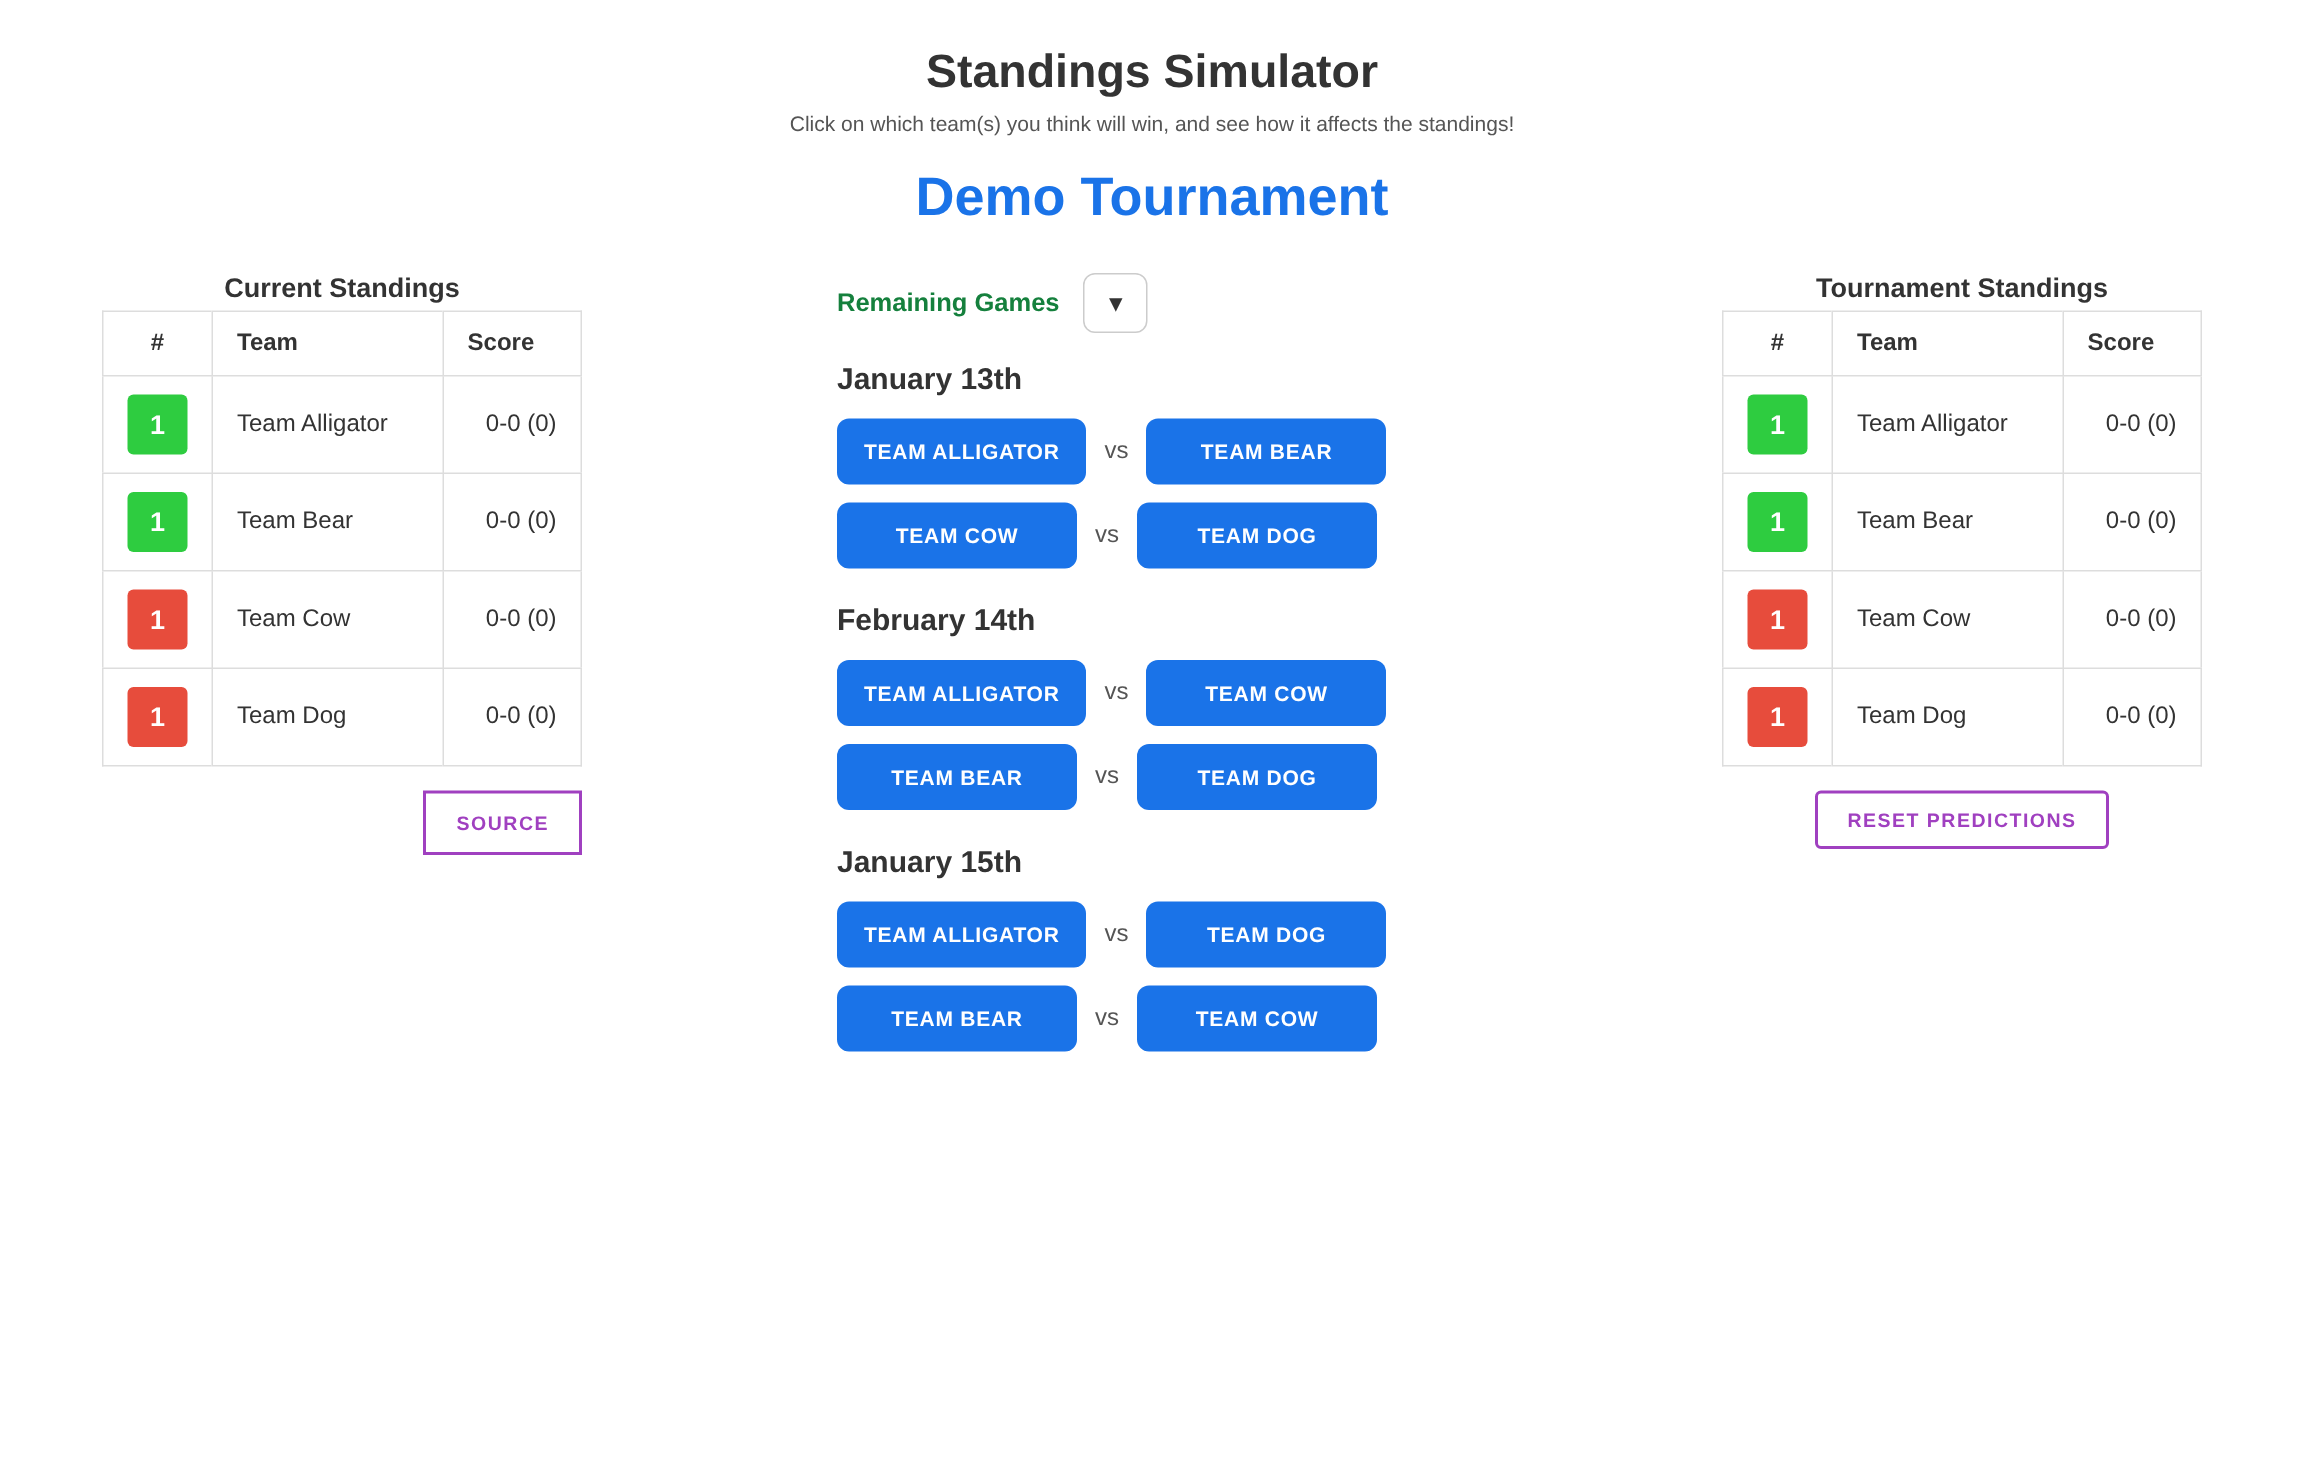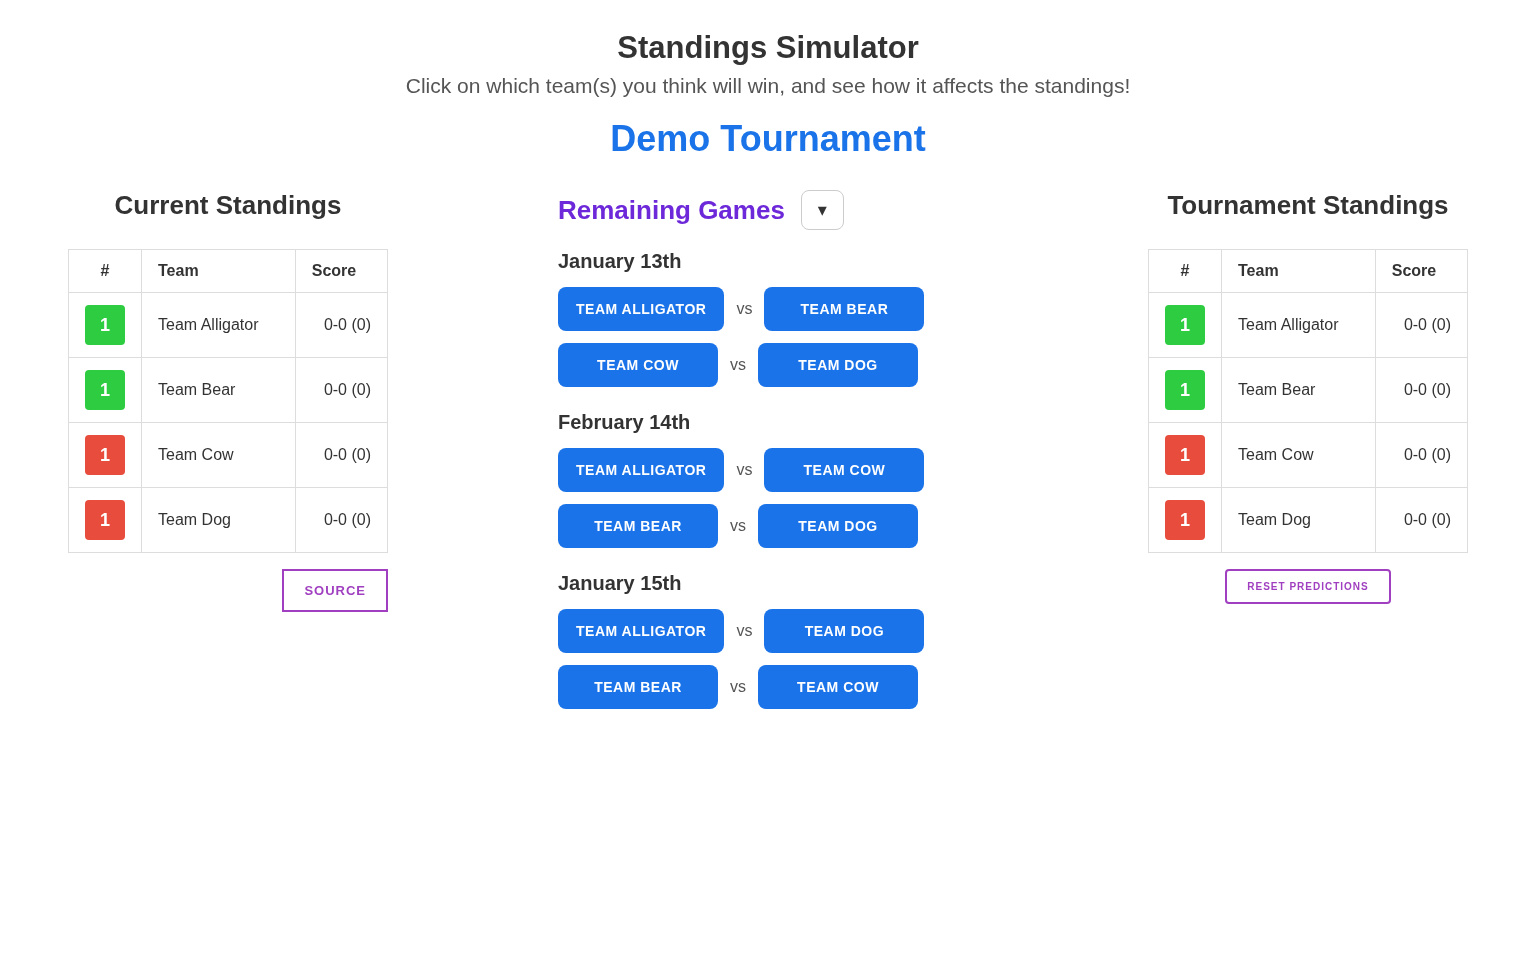--- a/index.html
+++ b/index.html
@@ -14,21 +14,21 @@
       text-align: center;
       margin-bottom: 10px;
     }
     .page-title {
       font-size: 31px;
       font-weight: bold;
       color: #333;
       margin-bottom: 8px;
     }
     .page-subtitle {
-      font-size: 21px;
+      font-size: 14px;
       color: #555;
       margin-bottom: 20px;
     }
     .tournament-title {
       font-size: 36px;
       font-weight: bold;
       color: #1a73e8;
       text-align: center;
       margin-bottom: 30px;
     }
@@ -38,24 +38,24 @@
       align-items: flex-start;
       max-width: 1400px;
       margin: 0 auto;
       gap: 20px;
     }
     
     .left-panel {
       flex: 0 0 320px;
     }
     .panel-title {
-      font-size: 26px;
+      font-size: 18px;
       font-weight: bold;
       text-align: center;
-      margin-bottom: 28px;
+      margin-bottom: 4px;
       color: #333;
     }
     .standings-table {
       width: 100%;
       border-collapse: collapse;
       border: 1px solid #ddd;
     }
     .standings-table th {
       padding: 12px 16px;
       text-align: left;
@@ -107,23 +107,23 @@
     .center-panel {
       flex: 0 0 420px;
     }
     .games-header {
       display: flex;
       align-items: center;
       gap: 16px;
       margin-bottom: 20px;
     }
     .games-title {
-      font-size: 26px;
-      font-weight: bold;
-      color: #6d28d9;
+      font-size: 17px;
+      font-weight: bold;
+      color: #15803d;
     }
     .dropdown-btn {
       padding: 8px 16px;
       border: 1px solid #ccc;
       border-radius: 8px;
       background: #fff;
       font-size: 18px;
       cursor: pointer;
       color: #333;
     }
@@ -165,21 +165,21 @@
     .right-panel {
       flex: 0 0 320px;
     }
     .reset-btn {
       display: block;
       margin: 16px auto 11px auto;
       padding: 10px 20px;
       border: 2px solid #a040c0;
       background: #fff;
       color: #a040c0;
-      font-size: 10px;
+      font-size: 13px;
       font-weight: bold;
       letter-spacing: 1px;
       cursor: pointer;
       border-radius: 4px;
     }
   </style>
 </head>
 <body>
 
 <div class="page-header">

